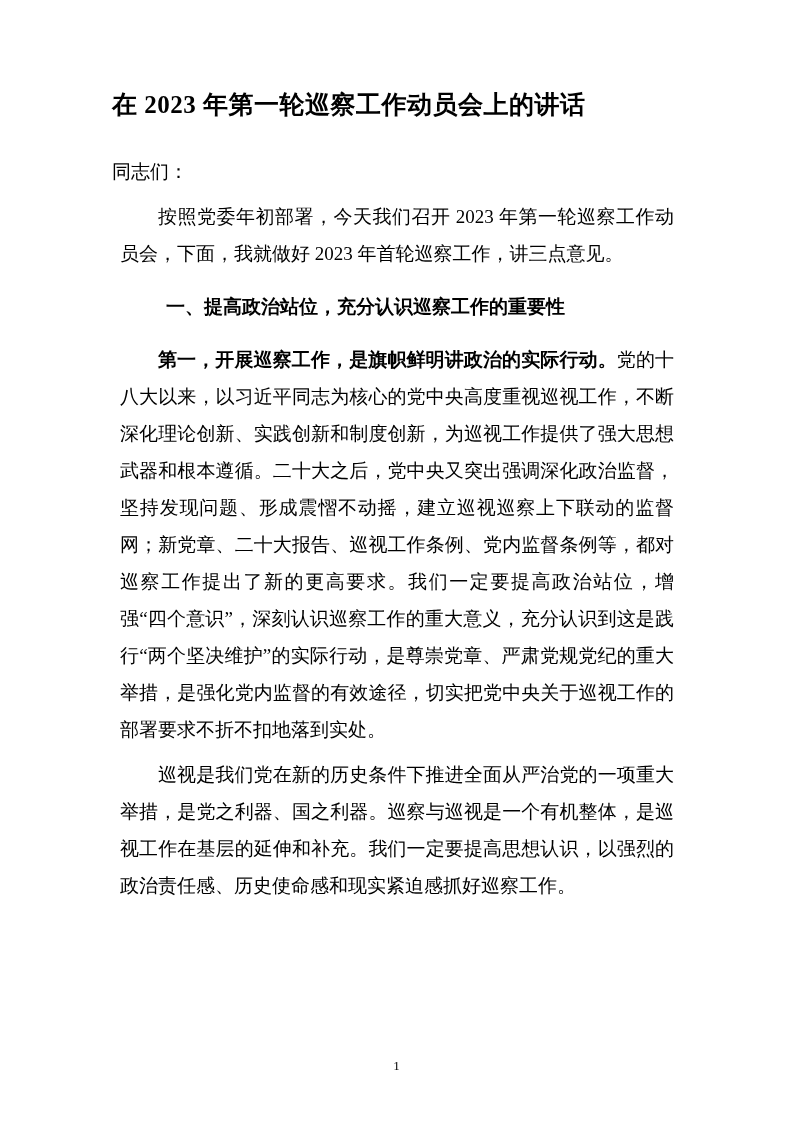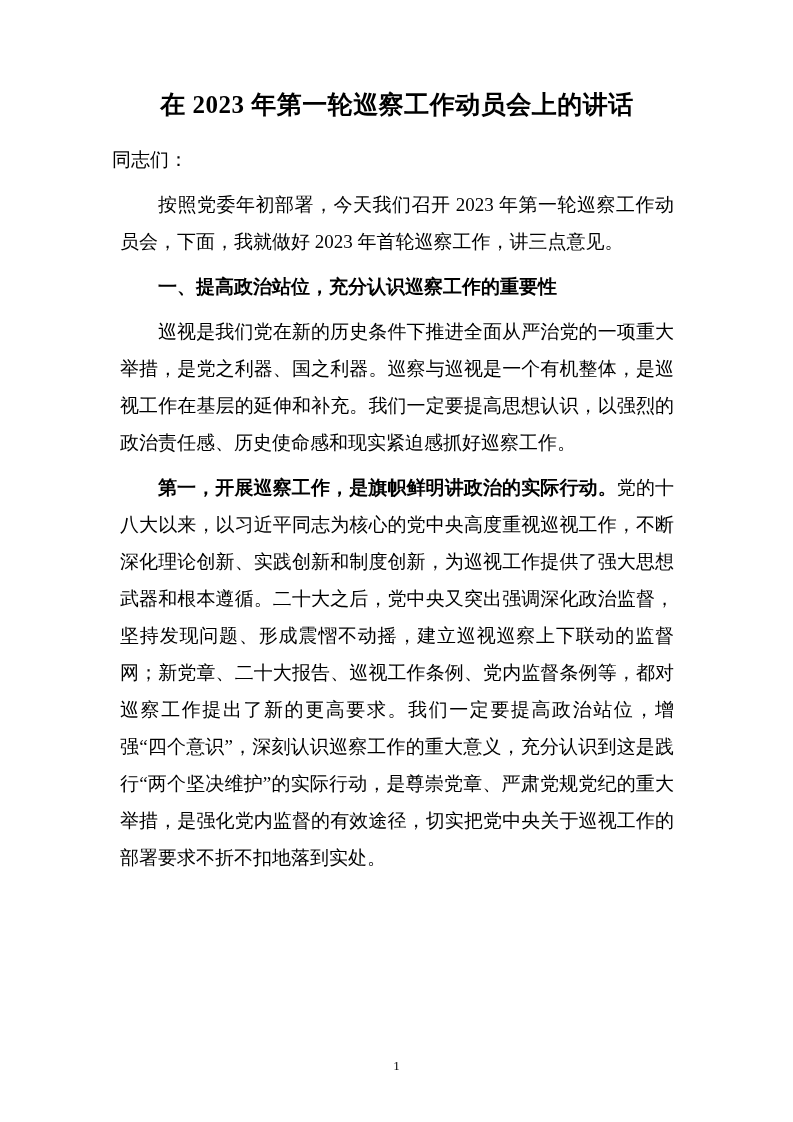--- a/index.html
+++ b/index.html
@@ -23,42 +23,42 @@
   .content {
     position: absolute;
     left: 112px;
     top: 86px;
     width: 570px;
   }
   .doc-title {
     font-size: 25px;
     font-weight: bold;
     line-height: 1.5;
-    text-align: center;
+    text-align: left;
     letter-spacing: 0.5px;
-    margin: 0 0 18px 0;
+    margin: 0 0 30px 0;
   }
   .salutation {
     font-size: 19px;
     line-height: 1.9;
     margin: 12px 0 2px 0;
     text-align: left;
   }
   p.body-par {
     font-size: 19px;
     line-height: 1.95;
     margin: 8px;
     text-align: justify;
     text-justify: inter-ideograph;
     text-indent: 2em;
   }
   p.heading-par {
     font-size: 19px;
     line-height: 1.95;
-    margin: 8px;
+    margin: 16px;
     text-align: justify;
     text-indent: 2em;
     font-weight: bold;
   }
   .inline-bold {
     font-weight: bold;
   }
   .page-number {
     position: absolute;
     left: 0;
@@ -77,20 +77,20 @@
   <div class="content">
 
     <h1 class="doc-title">在 2023 年第一轮巡察工作动员会上的讲话</h1>
 
     <div class="salutation">同志们：</div>
 
     <p class="body-par">按照党委年初部署，今天我们召开 2023 年第一轮巡察工作动员会，下面，我就做好 2023 年首轮巡察工作，讲三点意见。</p>
 
     <p class="heading-par">一、提高政治站位，充分认识巡察工作的重要性</p>
 
+    <p class="body-par"><span class="inline-bold">第一，开展巡察工作，是旗帜鲜明讲政治的实际行动。</span><span>党的十八大以来，以习近平同志为核心的党中央高度重视巡视工作，不断深化理论创新、实践创新和制度创新，为巡视工作提供了强大思想武器和根本遵循。二十大之后，党中央又突出强调深化政治监督，坚持发现问题、形成震慴不动摇，建立巡视巡察上下联动的监督网；新党章、二十大报告、巡视工作条例、党内监督条例等，都对巡察工作提出了新的更高要求。我们一定要提高政治站位，增强“四个意识”，深刻认识巡察工作的重大意义，充分认识到这是践行“两个坚决维护”的实际行动，是尊崇党章、严肃党规党纪的重大举措，是强化党内监督的有效途径，切实把党中央关于巡视工作的部署要求不折不扣地落到实处。</span></p>
+
     <p class="body-par">巡视是我们党在新的历史条件下推进全面从严治党的一项重大举措，是党之利器、国之利器。巡察与巡视是一个有机整体，是巡视工作在基层的延伸和补充。我们一定要提高思想认识，以强烈的政治责任感、历史使命感和现实紧迫感抓好巡察工作。</p>
-
-    <p class="body-par"><span class="inline-bold">第一，开展巡察工作，是旗帜鲜明讲政治的实际行动。</span><span>党的十八大以来，以习近平同志为核心的党中央高度重视巡视工作，不断深化理论创新、实践创新和制度创新，为巡视工作提供了强大思想武器和根本遵循。二十大之后，党中央又突出强调深化政治监督，坚持发现问题、形成震慴不动摇，建立巡视巡察上下联动的监督网；新党章、二十大报告、巡视工作条例、党内监督条例等，都对巡察工作提出了新的更高要求。我们一定要提高政治站位，增强“四个意识”，深刻认识巡察工作的重大意义，充分认识到这是践行“两个坚决维护”的实际行动，是尊崇党章、严肃党规党纪的重大举措，是强化党内监督的有效途径，切实把党中央关于巡视工作的部署要求不折不扣地落到实处。</span></p>
 
   </div>
 
   <div class="page-number">1</div>
 </div>
 
 </body></html>

